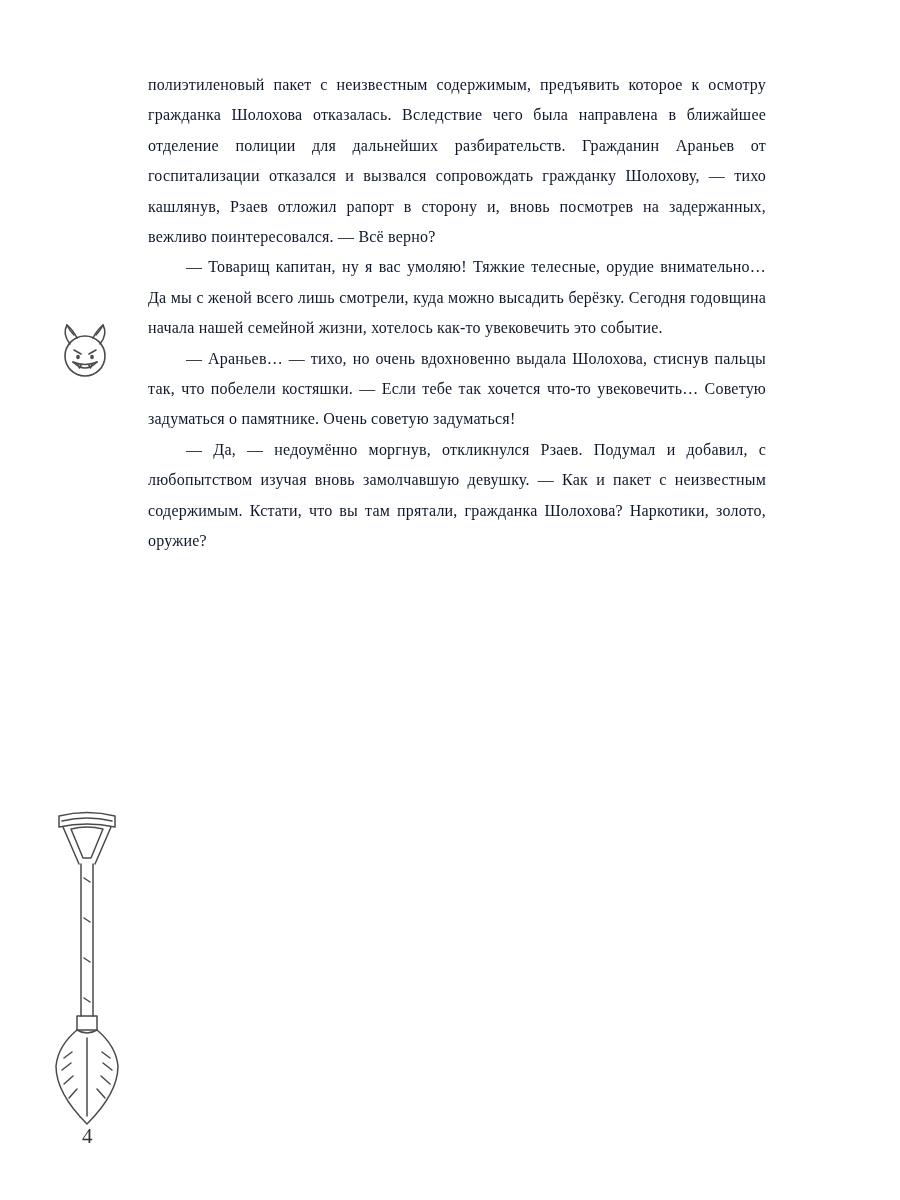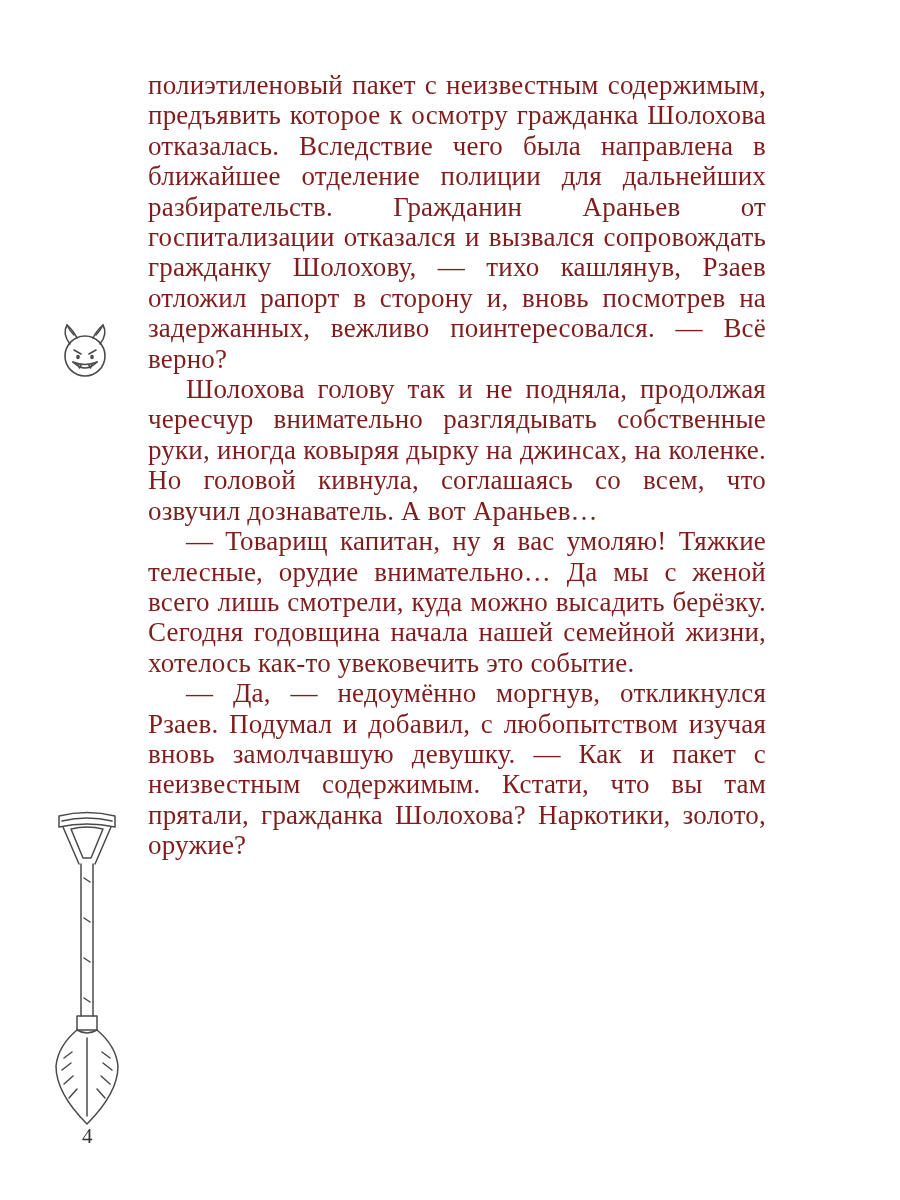--- a/index.html
+++ b/index.html
@@ -17,23 +17,23 @@
   .page {
     position: absolute;
     inset: 0;
     background: #ffffff;
   }
   .text-block {
     position: absolute;
     left: 148px;
     top: 70px;
     width: 618px;
-    font-size: 27px;
+    font-size: 16px;
     line-height: 30.4px;
-    color: #7f1d1d;
+    color: #0f172a;
     text-align: justify;
     text-align-last: left;
     letter-spacing: 0.2px;
   }
   .text-block p {
     margin: 0;
     padding: 0;
   }
   .text-block p.indent {
     text-indent: 38px;
@@ -117,20 +117,20 @@
 
       <path d="M45 230 L45 308"></path>
 
       <path d="M22 250 L30 244 M20 262 L29 255 M22 276 L31 268 M27 290 L35 281"></path>
       <path d="M68 250 L60 244 M70 262 L61 255 M68 276 L59 268 M63 290 L55 281"></path>
     </svg>
   </div>
 
   <div class="text-block">
     <p>полиэтиленовый пакет с неизвестным содержимым, предъявить которое к осмотру гражданка Шолохова отказалась. Вследствие чего была направлена в ближайшее отделение полиции для дальнейших разбирательств. Гражданин Араньев от госпитализации отказался и вызвался сопровождать гражданку Шолохову, — тихо кашлянув, Рзаев отложил рапорт в сторону и, вновь посмотрев на задержанных, вежливо поинтересовался. — Всё верно?</p>
-    <p class="indent">Шолохова голову так и не подняла, продолжая чересчур внимательно разглядывать собственные руки, иногда ковыряя дырку на джинсах, на коленке. Но головой кивнула, соглашаясь со всем, что озвучил дознаватель. А вот Араньев…</p>
     <p class="indent">— Товарищ капитан, ну я вас умоляю! Тяжкие телесные, орудие внимательно… Да мы с женой всего лишь смотрели, куда можно высадить берёзку. Сегодня годовщина начала нашей семейной жизни, хотелось как-то увековечить это событие.</p>
+    <p class="indent">— Араньев… — тихо, но очень вдохновенно выдала Шолохова, стиснув пальцы так, что побелели костяшки. — Если тебе так хочется что-то увековечить… Советую задуматься о памятнике. Очень советую задуматься!</p>
     <p class="indent">— Да, — недоумённо моргнув, откликнулся Рзаев. Подумал и добавил, с любопытством изучая вновь замолчавшую девушку. — Как и пакет с неизвестным содержимым. Кстати, что вы там прятали, гражданка Шолохова? Наркотики, золото, оружие?</p>
   </div>
 
   <div class="page-number">4</div>
 
 </div>
 
 </body></html>

